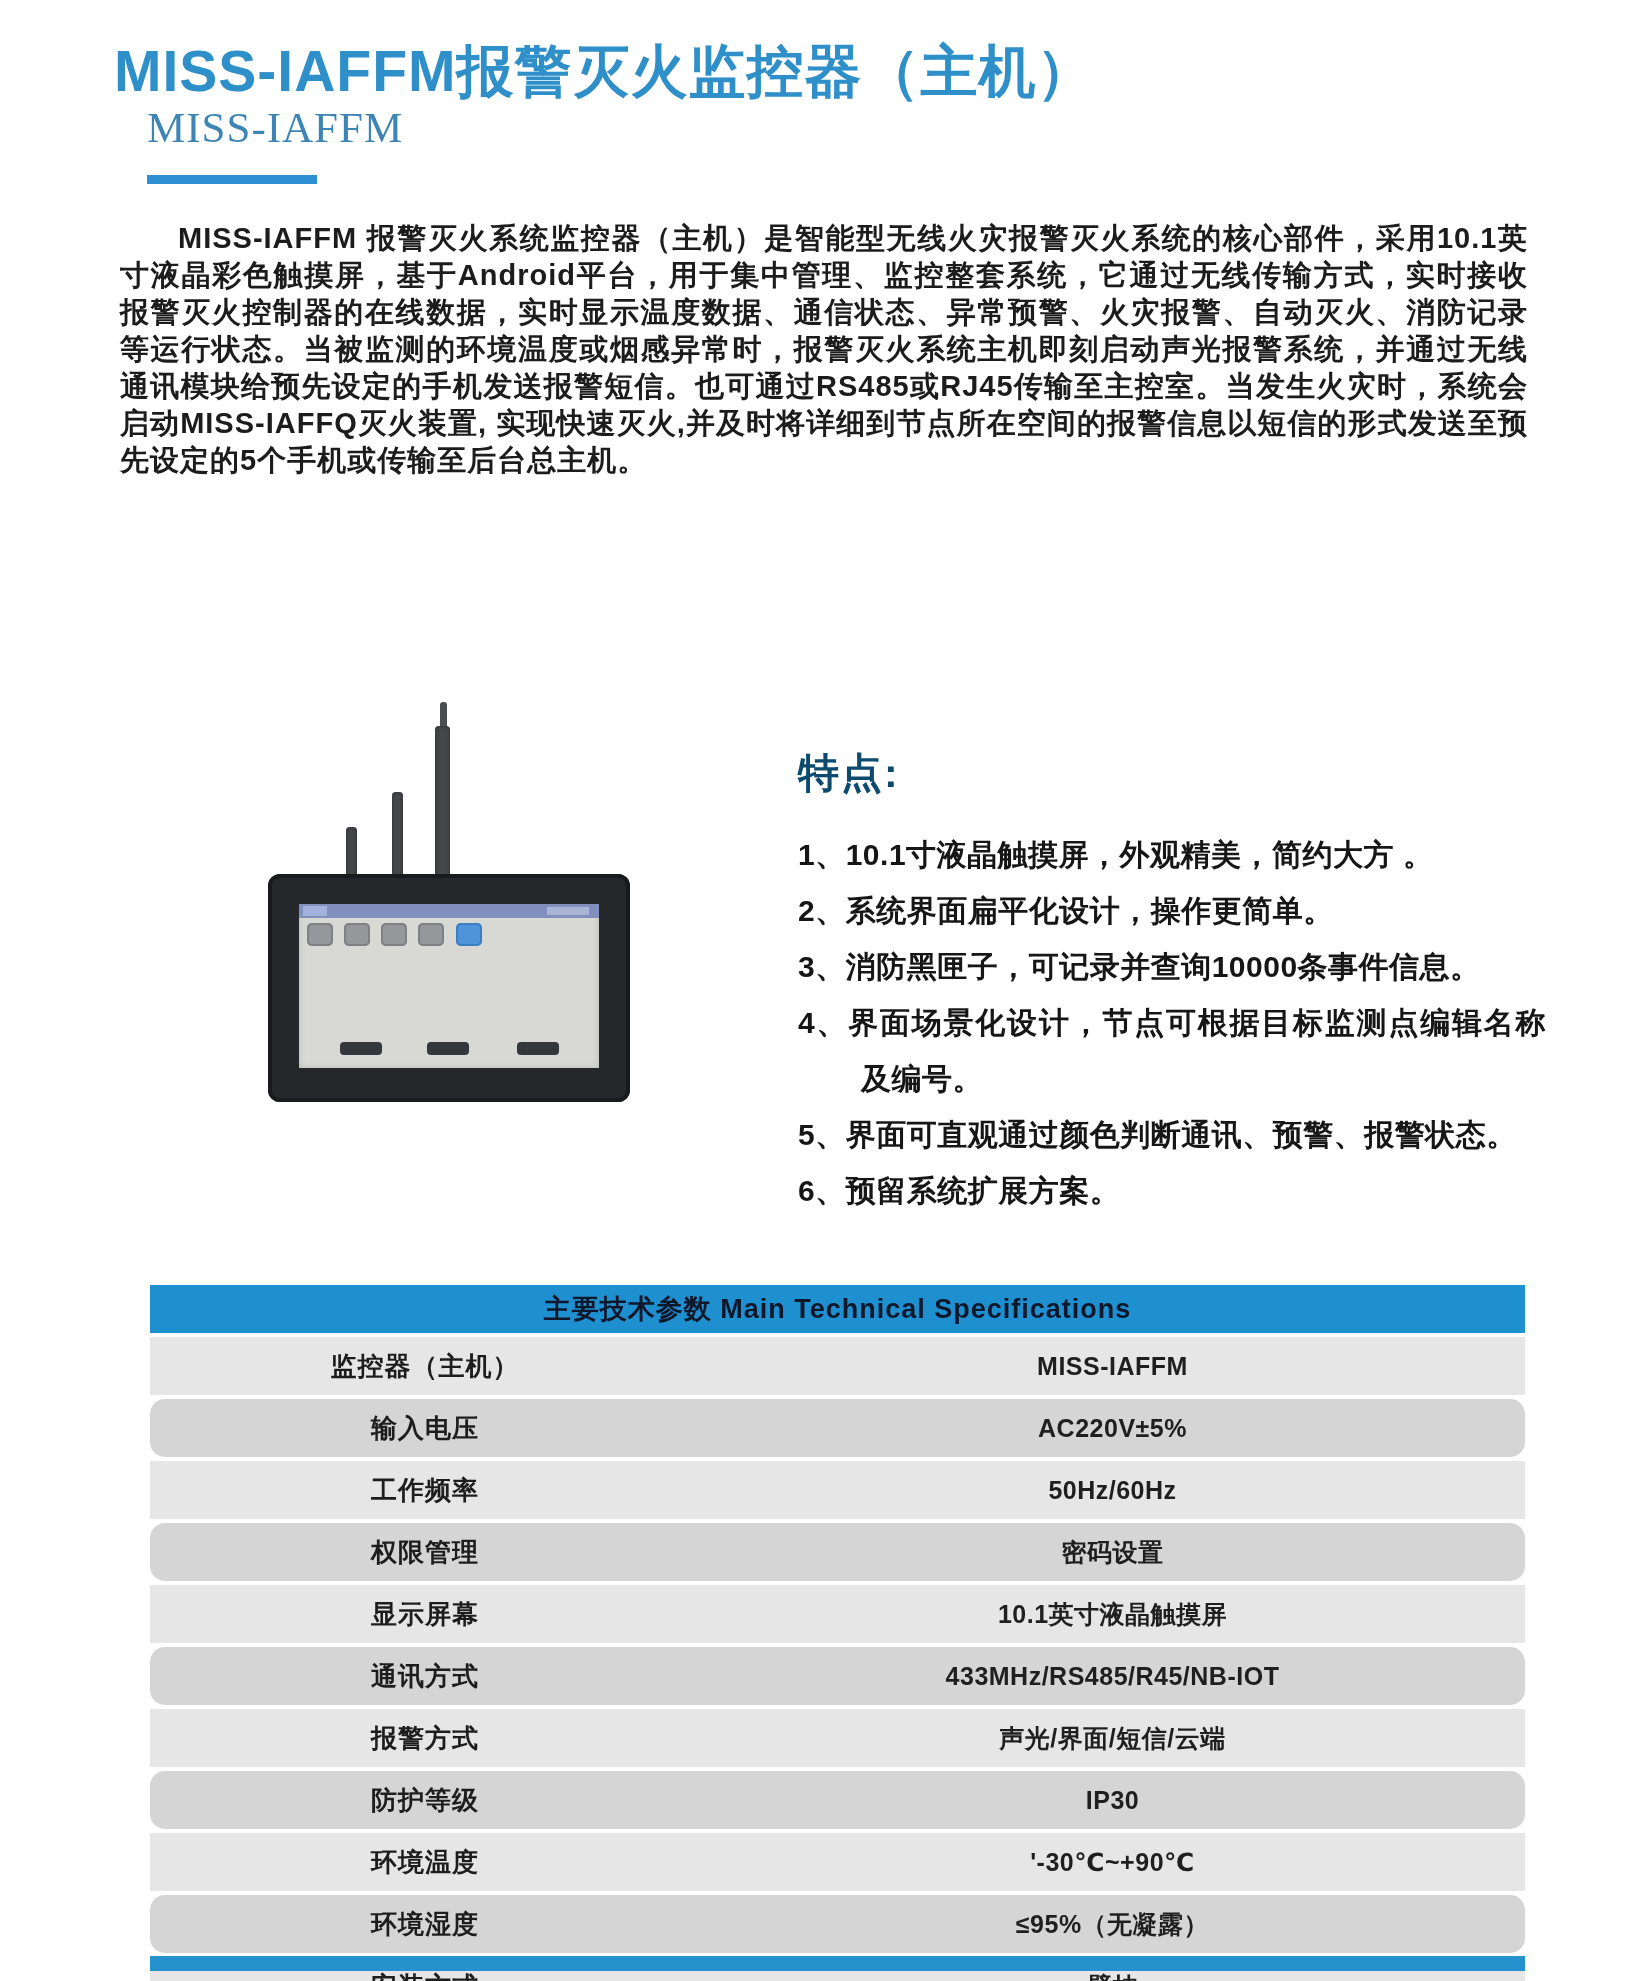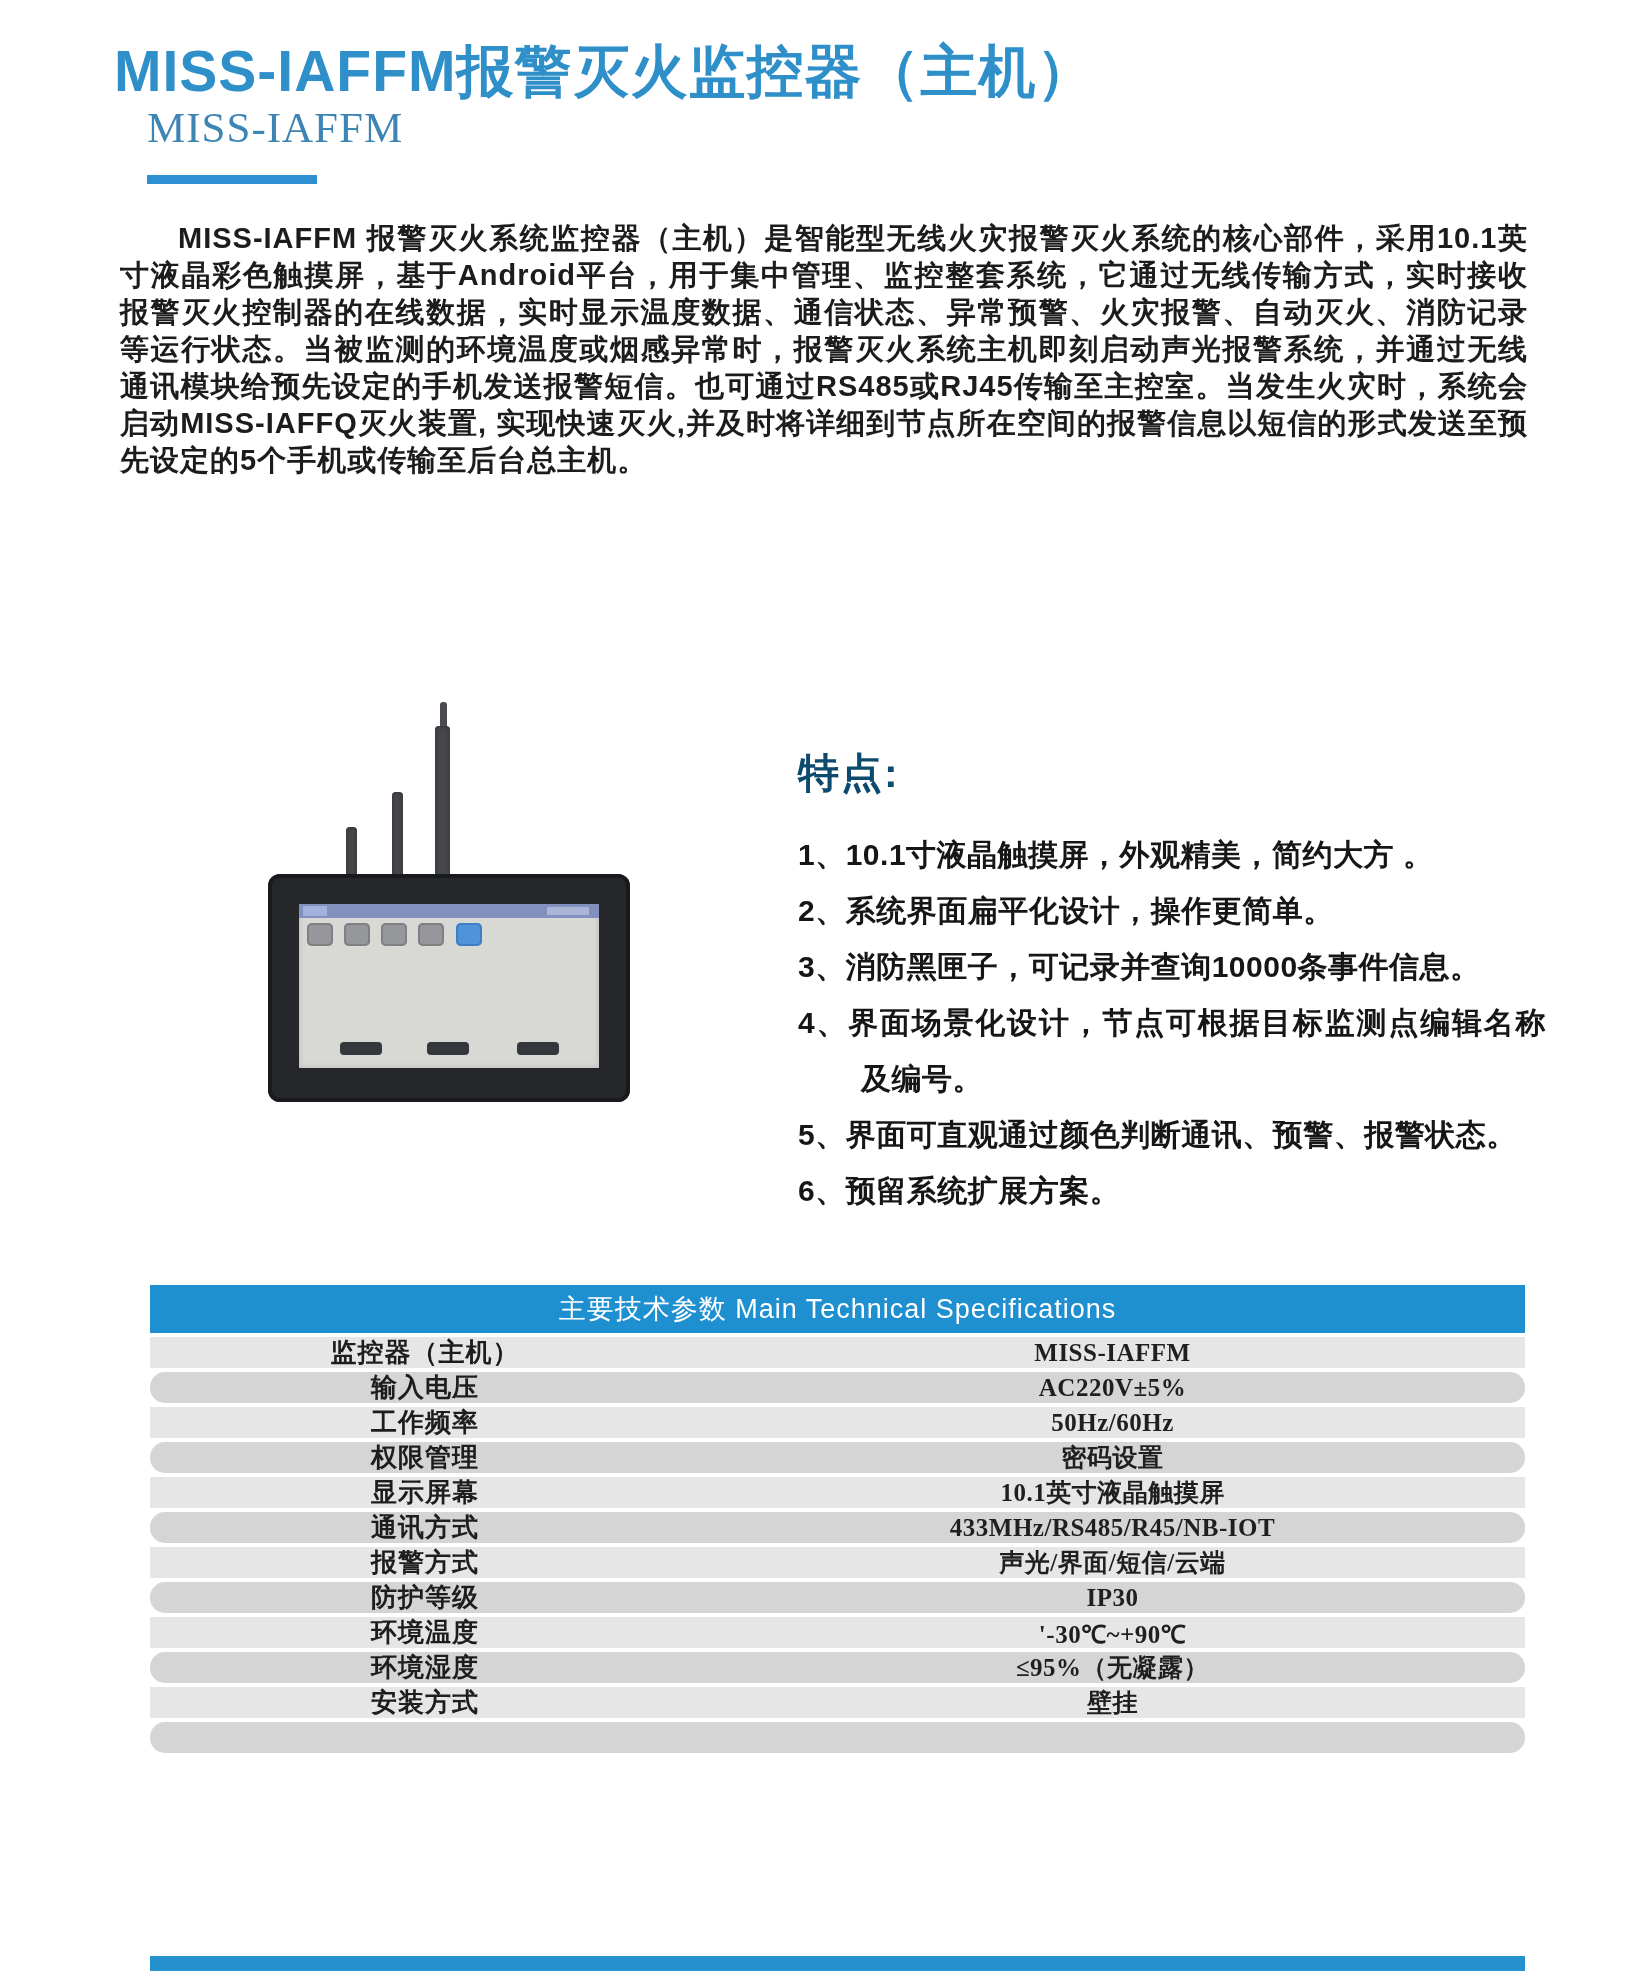--- a/index.html
+++ b/index.html
@@ -60,25 +60,25 @@
   .features{position:absolute;left:798px;top:746px;width:748px;}
   .features-heading{font-size:41px;font-weight:bold;color:#0c4a6e;letter-spacing:2px;}
   .features-list{margin-top:26px;}
   .feature-item{
     font-size:30px;font-weight:600;color:#161616;line-height:56px;
     letter-spacing:0.5px;padding-left:2.1em;text-indent:-2.1em;text-align:justify;
   }
   
   .spec-table{position:absolute;left:150px;top:1285px;width:1375px;}
   .spec-header{
-    height:48px;background:var(--table-blue);color:#ffffff;
+    height:48px;background:var(--table-blue);color:#0f172a;
     display:flex;align-items:center;justify-content:center;
-    font-size:27px;font-weight:normal;letter-spacing:1px;
+    font-size:27px;font-weight:bold;letter-spacing:1px;
   }
-  .spec-row{display:flex;height:31px;margin-top:4px;font-family:Liberation Serif, serif;}
+  .spec-row{display:flex;height:58px;margin-top:4px;}
   .spec-row.odd{background:#e6e6e6;}
   .spec-row.even{background:#d5d5d5;border-radius:15px;}
   .cell-label{
     width:40%;display:flex;align-items:center;justify-content:center;
     font-size:26px;font-weight:bold;color:#1d1d1d;letter-spacing:1px;
   }
   .cell-value{
     width:60%;display:flex;align-items:center;justify-content:center;
     font-size:25px;font-weight:600;color:#1f1f1f;letter-spacing:0.5px;
   }

